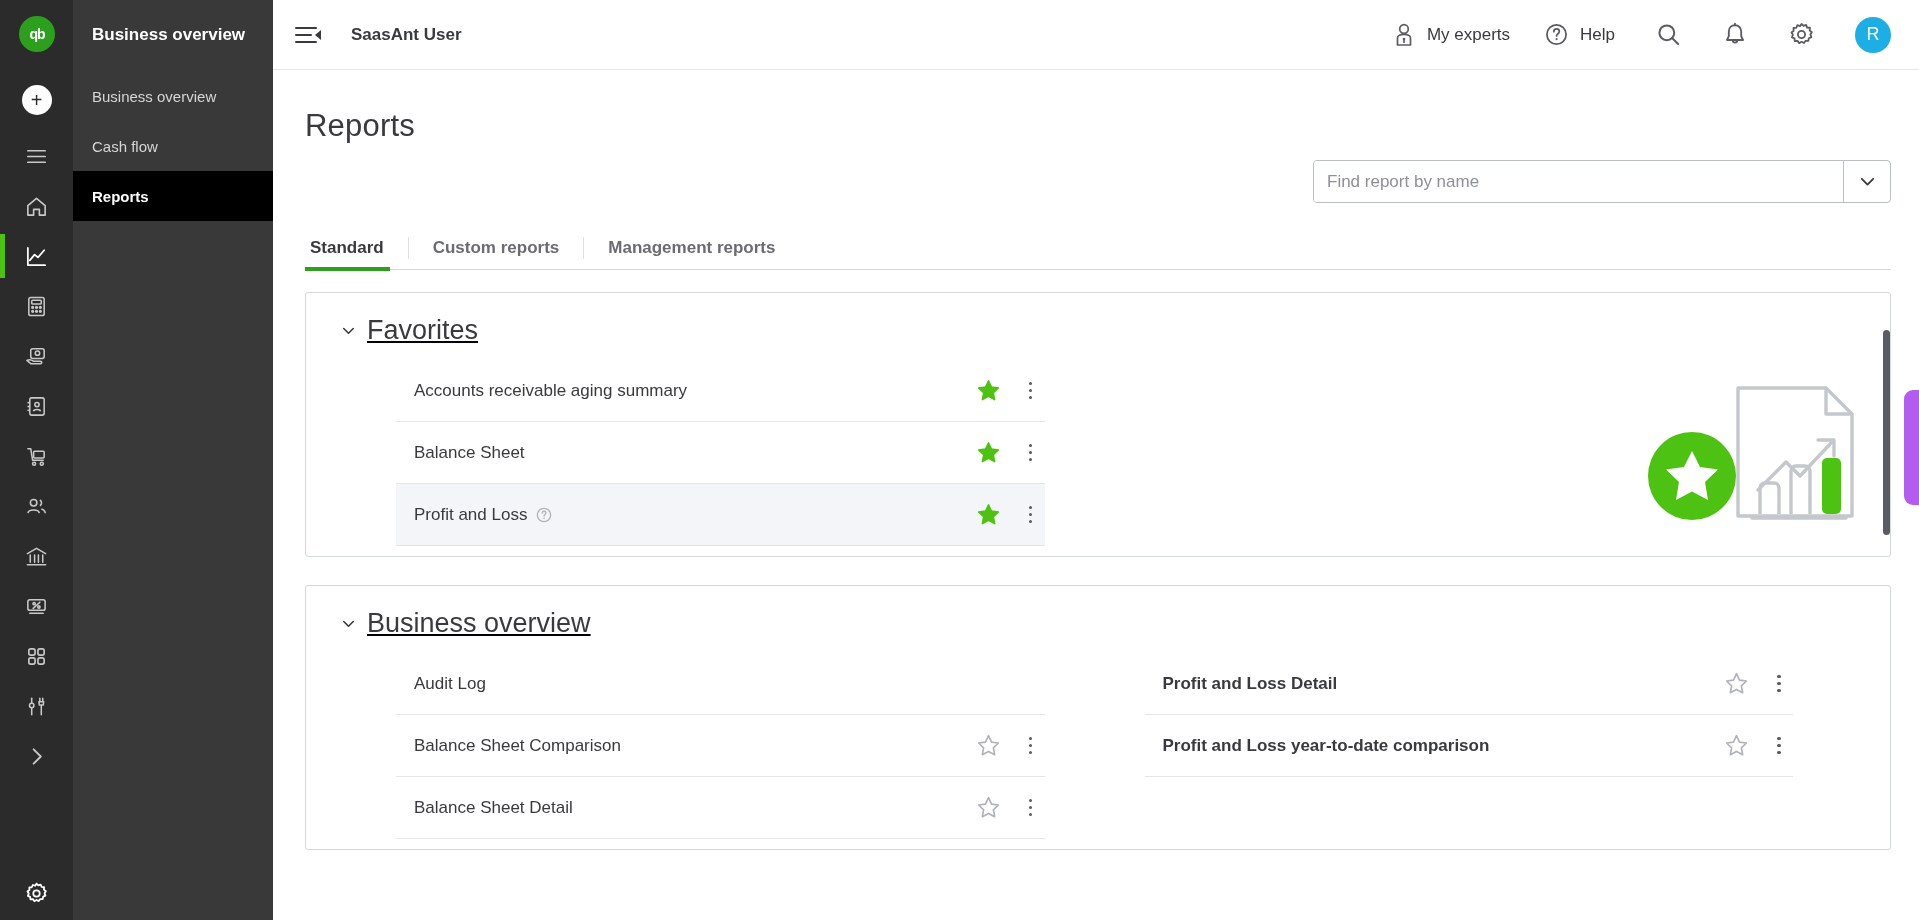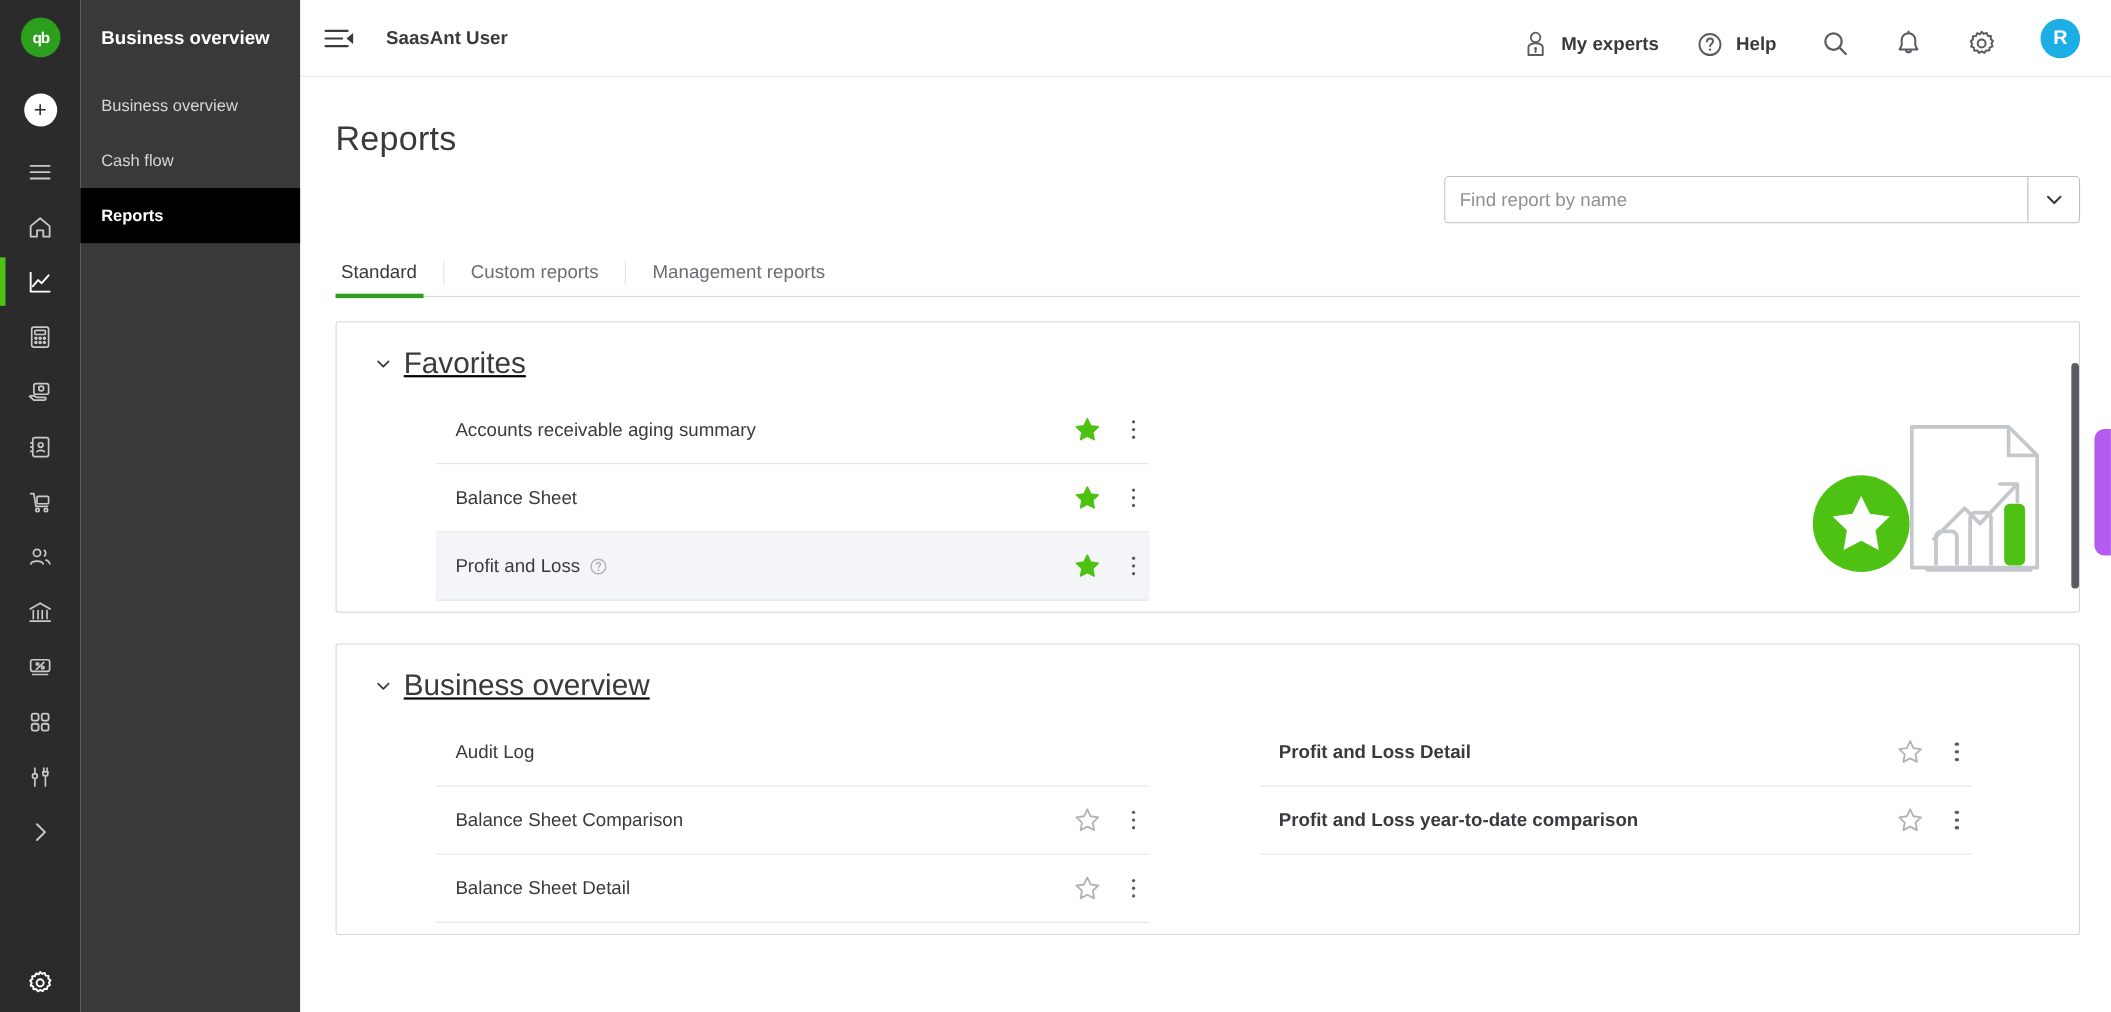--- a/index.html
+++ b/index.html
@@ -90,21 +90,21 @@
   .hamburger i:nth-child(3) { top: 17px; width: 22px; }
   .hamburger .arr {
     position: absolute; right: 0; top: 6px;
     width: 0; height: 0;
     border-top: 5px solid transparent; border-bottom: 5px solid transparent;
     border-right: 6px solid #393a3d;
   }
   .company {
     margin-left: 30px; font-size: 17px; font-weight: bold; color: #393a3d; cursor: pointer;
   }
-  .top-right { margin-left: auto; display: flex; align-items: flex-end; gap: 0; font-weight: bold; }
+  .top-right { margin-left: auto; display: flex; align-items: center; gap: 0; }
   .top-btn {
     display: flex; align-items: center; gap: 11px;
     color: #393a3d; font-size: 17px; cursor: pointer; margin-left: 34px;
   }
   .top-btn svg { display: block; }
   .top-icon { margin-left: 40px; cursor: pointer; display: flex; }
   .avatar {
     width: 36px; height: 36px; border-radius: 50%;
     background: #1caee4; color: #ffffff;
     display: flex; align-items: center; justify-content: center;
@@ -132,21 +132,21 @@
     width: 47px; border-left: 1px solid #babec5;
     display: flex; align-items: center; justify-content: center; cursor: pointer;
   }
 
   .tabs {
     display: flex; align-items: flex-end; margin: 27px 28px 0 32px;
     border-bottom: 1px solid #d4d7dc; height: 40px;
   }
   .tab {
     font-size: 17px; color: #6b6c72; padding: 0 24px 11px 24px;
-    cursor: pointer; position: relative; white-space: nowrap;
+    cursor: pointer; position: relative; white-space: nowrap; font-weight: bold;
   }
   .tab:first-child { padding-left: 5px; padding-right: 24px; }
   .tab.active { color: #393a3d; }
   .tab.active::after {
     content: ""; position: absolute; left: 0; right: 18px; bottom: -2px;
     height: 4px; background: #2ca01c;
   }
   .tab-sep { width: 1px; height: 22px; background: #e0e2e6; margin-bottom: 10px; }
 
   .scrollarea { position: relative; margin-top: 22px; height: 620px; }

